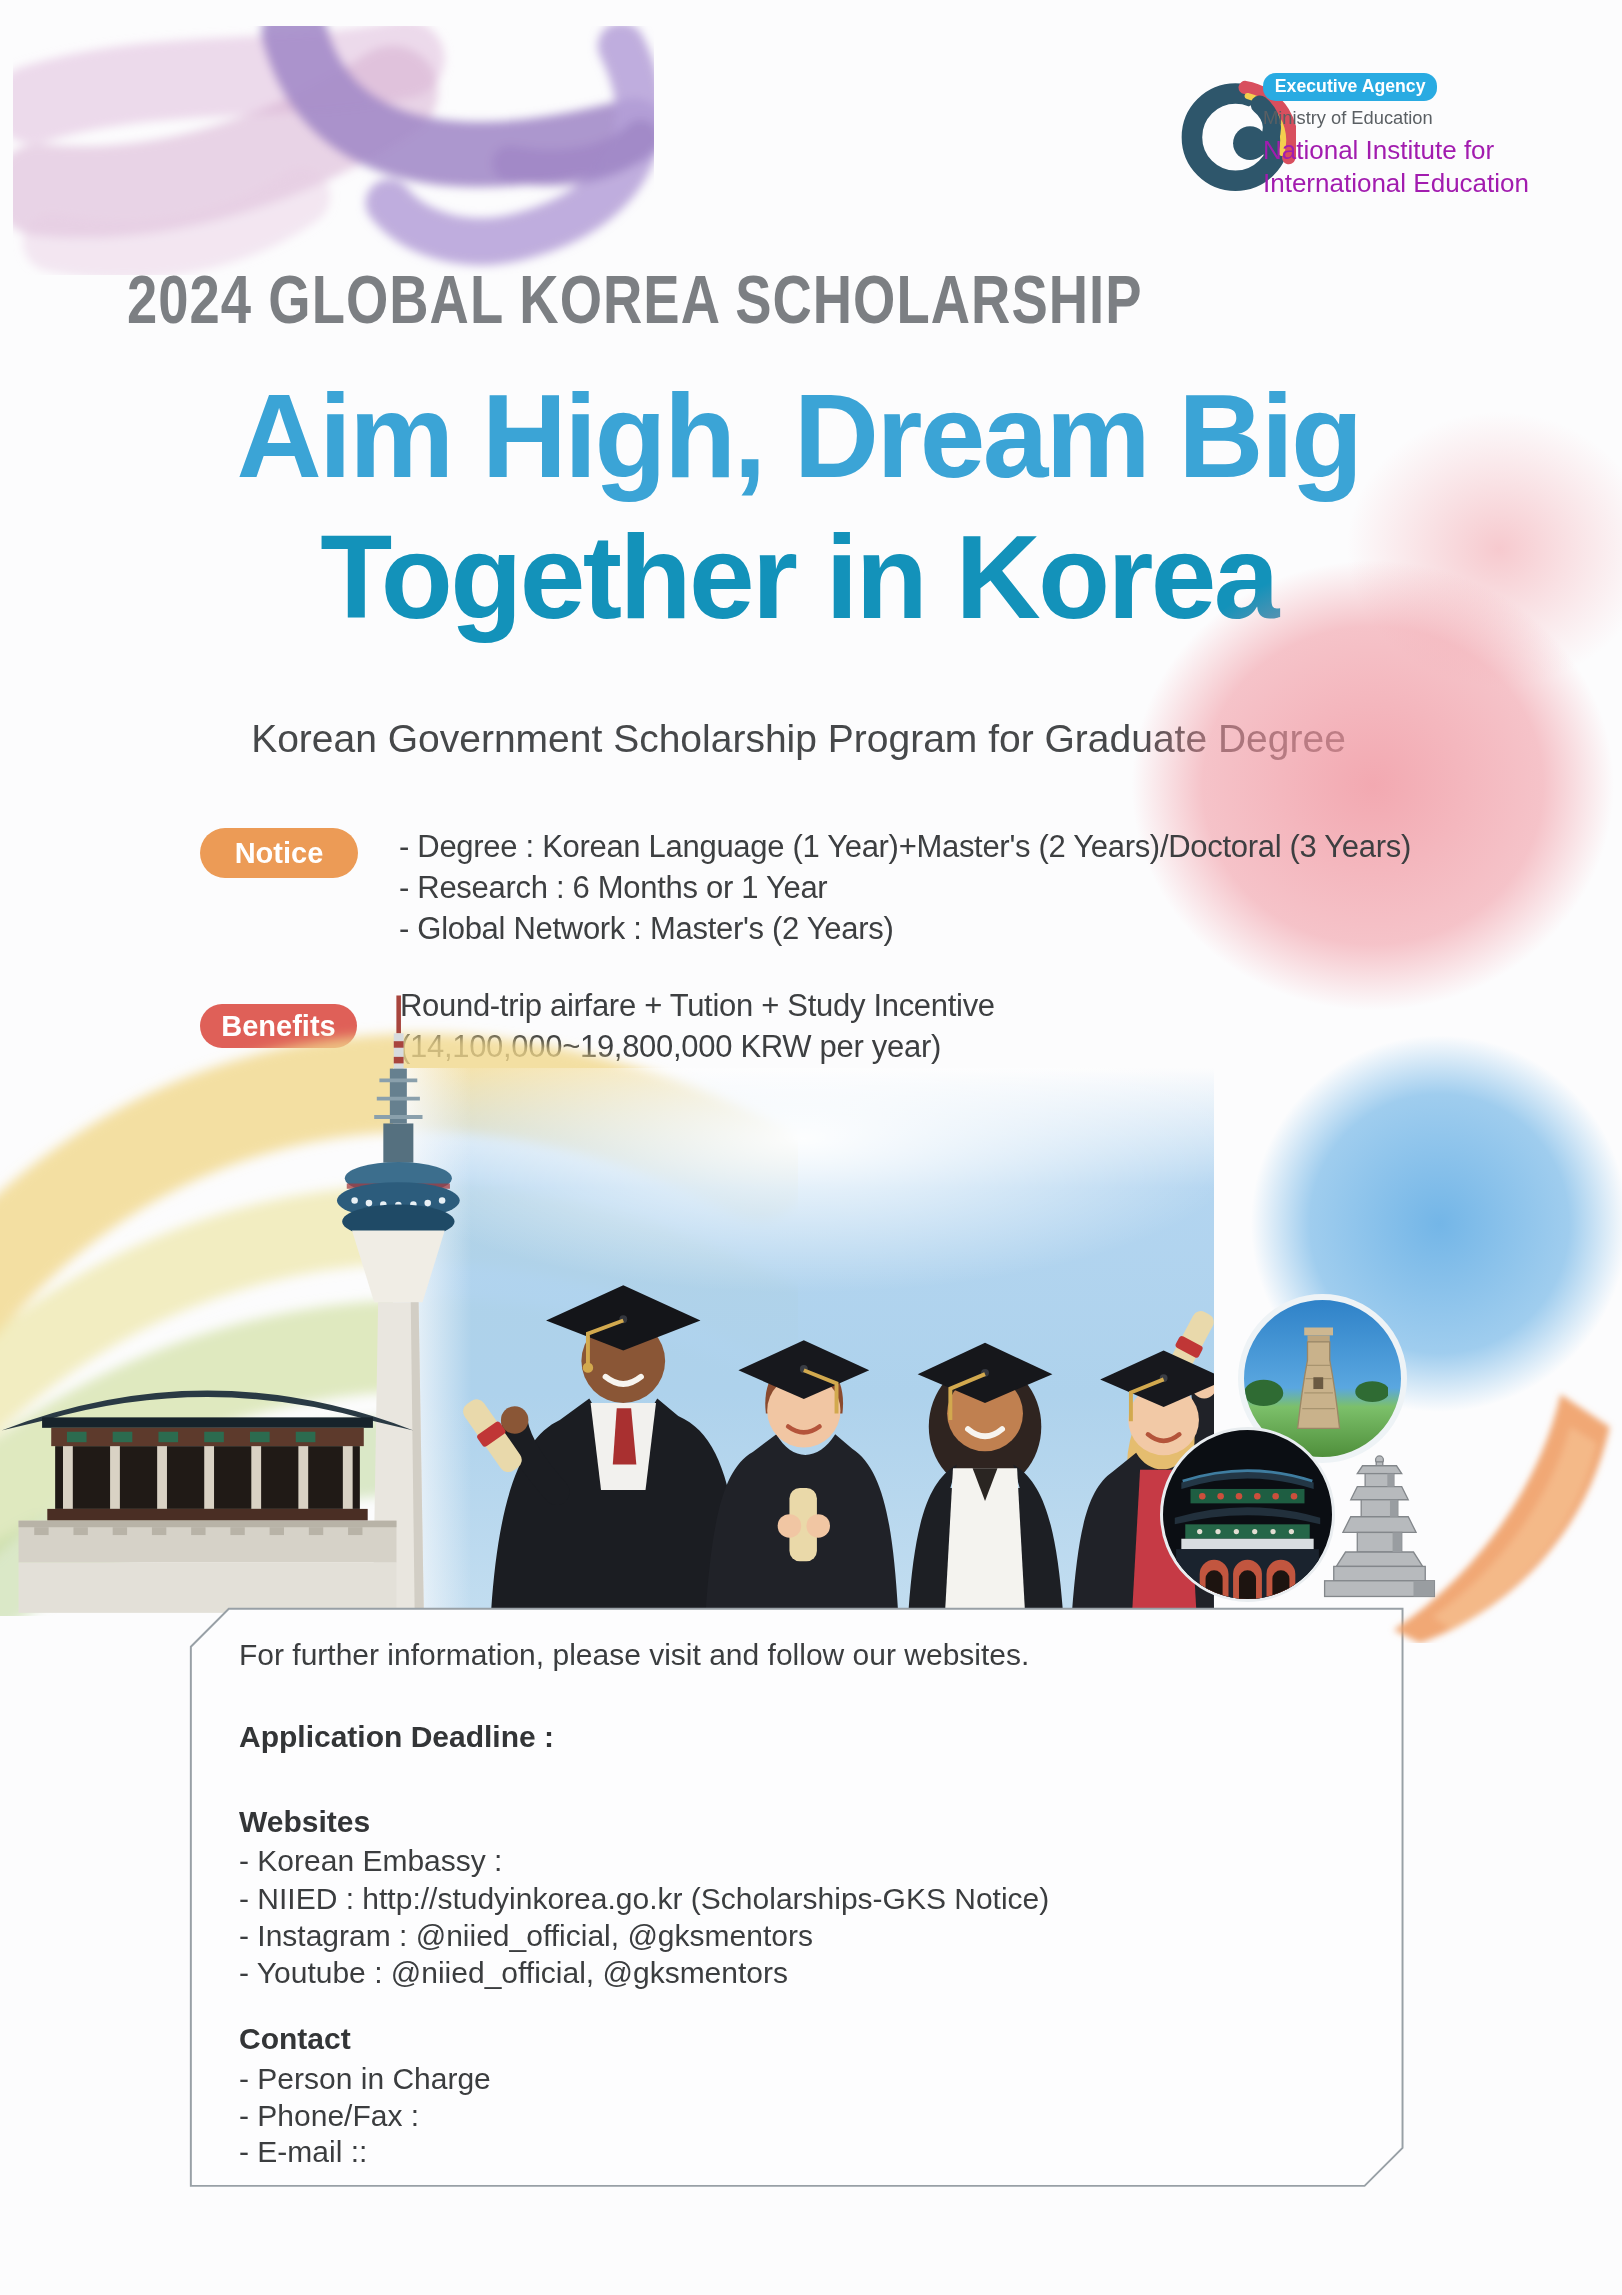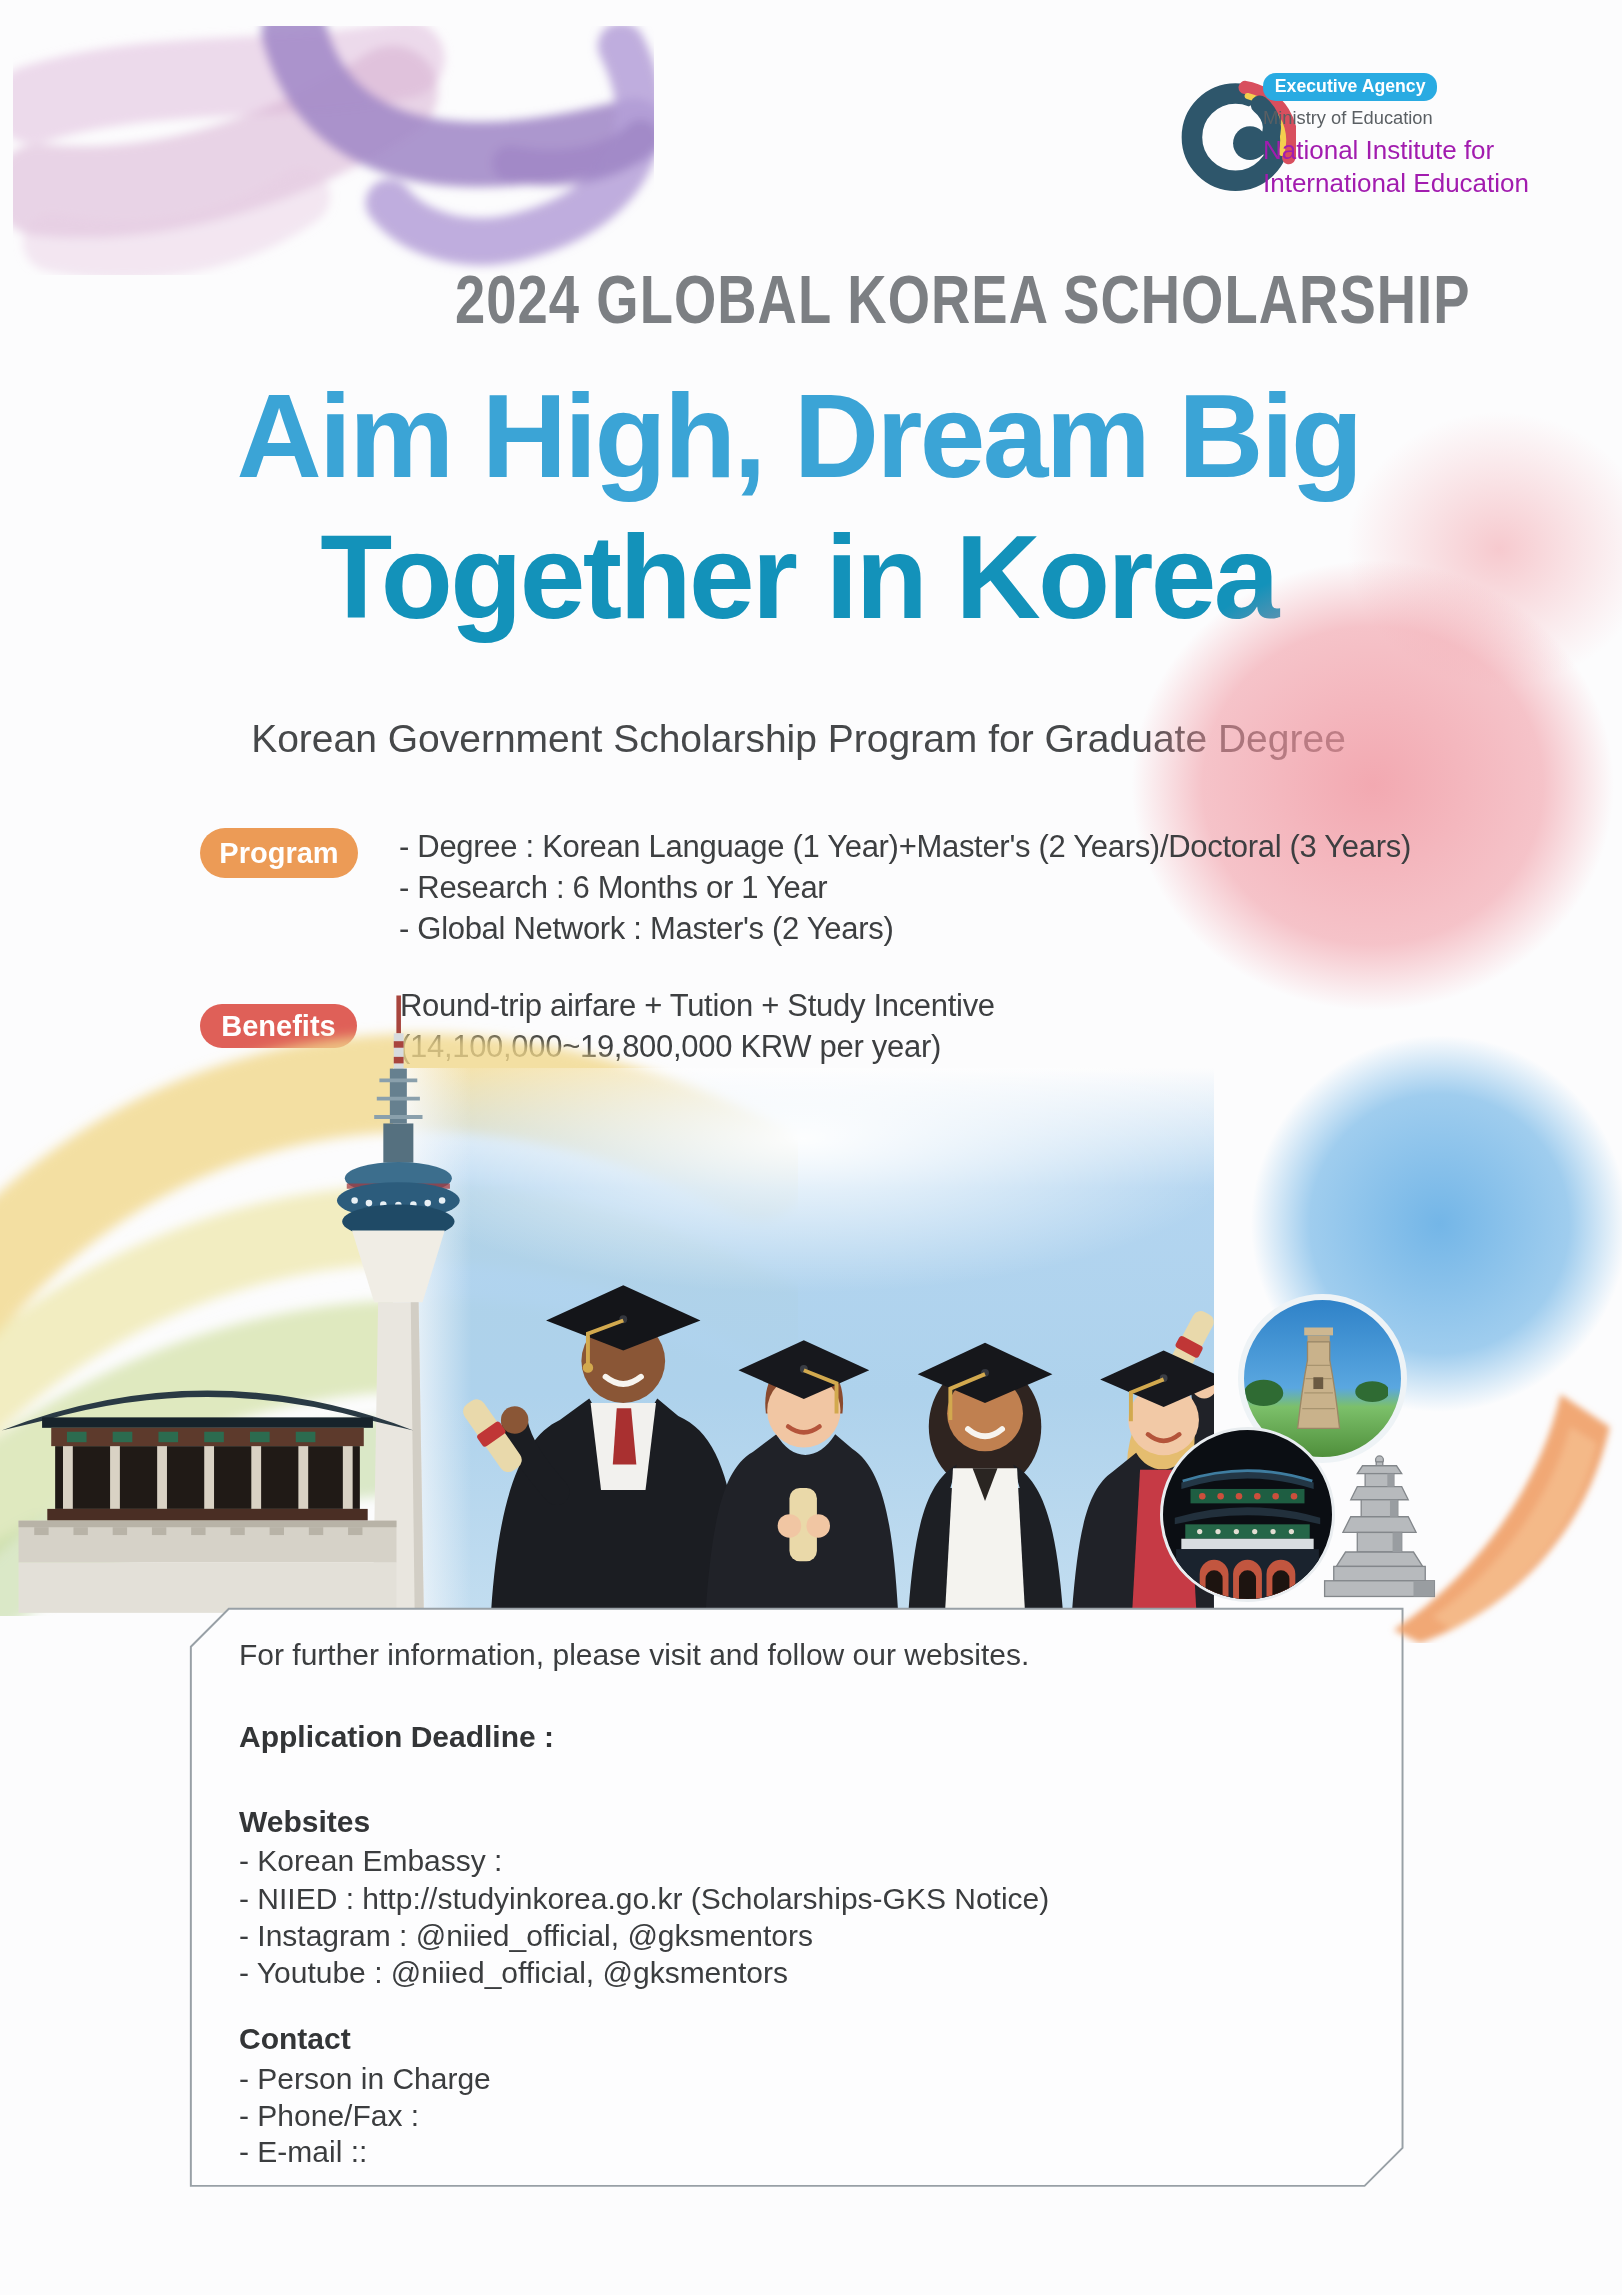--- a/index.html
+++ b/index.html
@@ -5,21 +5,21 @@
   html,body{margin:0;padding:0;}
   body{width:1623px;height:2295px;background:#fcfcfd;font-family:"Liberation Sans",sans-serif;overflow:hidden;}
   #page{position:relative;width:1623px;height:2295px;background:#fcfcfd;overflow:hidden;}
   .abs{position:absolute;}
   
   .agency-badge{display:inline-block;background:#29abe2;color:#fff;font-weight:700;font-size:17.7px;
     padding:3.3px 11.8px;border-radius:13px;letter-spacing:0;}
   .agency-ministry{font-size:18.3px;color:#5a5f63;margin-top:6.5px;}
   .agency-institute{font-size:26px;color:#a21caf;font-weight:500;line-height:1.25;margin-top:5.2px;}
   
-  .kicker-wrap{left:0;top:260px;width:1597px;text-align:right;}
+  .kicker-wrap{left:0;top:260px;width:1597px;text-align:left;}
   .kicker{display:inline-block;transform:scaleX(.8);font-size:68px;font-weight:700;color:#7c7f83;letter-spacing:1.3px;white-space:nowrap;}
   .headline{left:0;width:1597px;text-align:center;font-weight:700;font-size:118px;letter-spacing:-2.6px;white-space:nowrap;}
   .headline.l1{top:368px;color:#3ba4d6;}
   .headline.l2{top:509px;color:#1392ba;}
   .subtitle{left:0;top:717px;width:1597px;text-align:center;font-size:39px;color:#46484a;}
   
   .pill{display:flex;align-items:center;justify-content:center;color:#fff;font-weight:700;font-size:29px;border-radius:25px;}
   .pill.program{left:200px;top:828px;width:158px;height:50px;background:#ec9b56;}
   .pill.benefits{left:200px;top:1004px;width:157px;height:44px;background:#df6058;}
   .body-lines{color:#3d3f41;font-size:31px;line-height:41px;letter-spacing:-0.3px;white-space:nowrap;}
@@ -82,21 +82,21 @@
   </div>
   <div class="abs headline l1">Aim High, Dream Big</div>
   <div class="abs headline l2">Together in Korea</div>
   <div class="abs subtitle">Korean Government Scholarship Program for Graduate Degree</div>
 
   <div class="wash pink-wash2"></div>
   <div class="wash blue-wash"></div>
   <div class="wash pink-wash"></div>
 
   <div class="abs pill program">
-    <span>Program</span>
+    <span>Notice</span>
   </div>
   <div class="abs body-lines program-lines">
     <div>- Degree : Korean Language (1 Year)+Master's (2 Years)/Doctoral (3 Years)</div>
     <div>- Research : 6 Months or 1 Year</div>
     <div>- Global Network : Master's (2 Years)</div>
   </div>
 
   <div class="abs pill benefits">
     <span>Benefits</span>
   </div>

